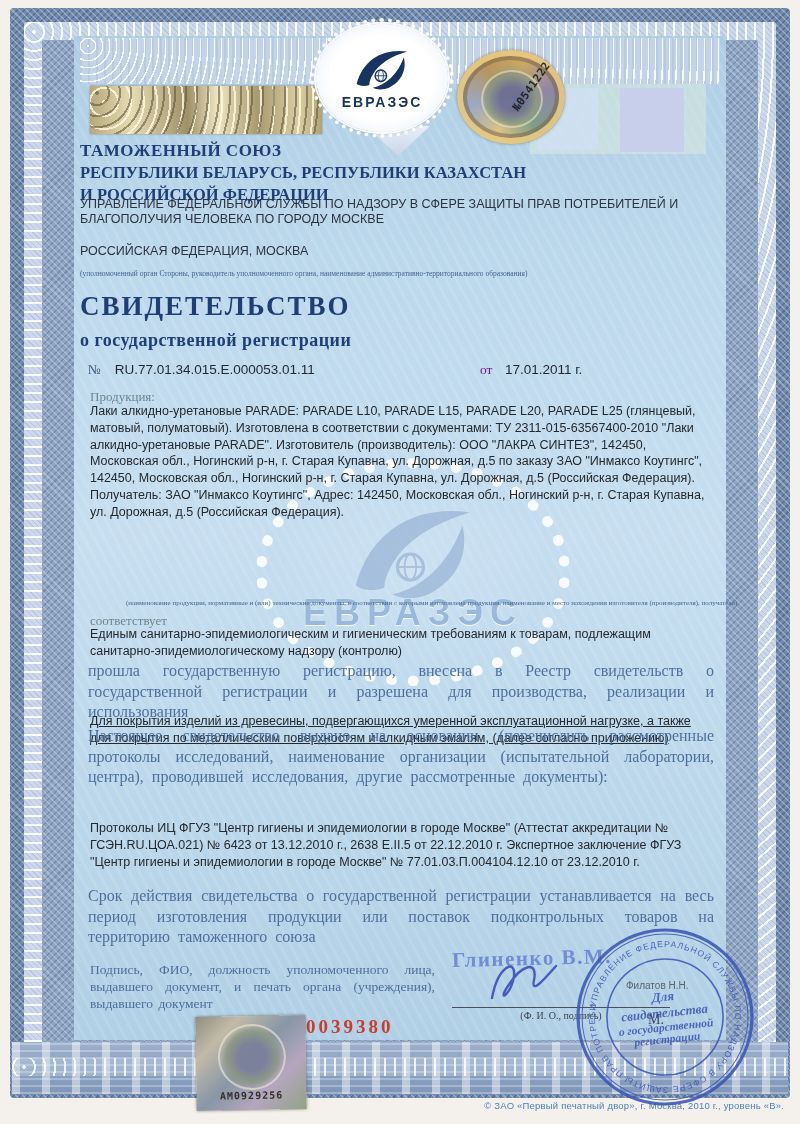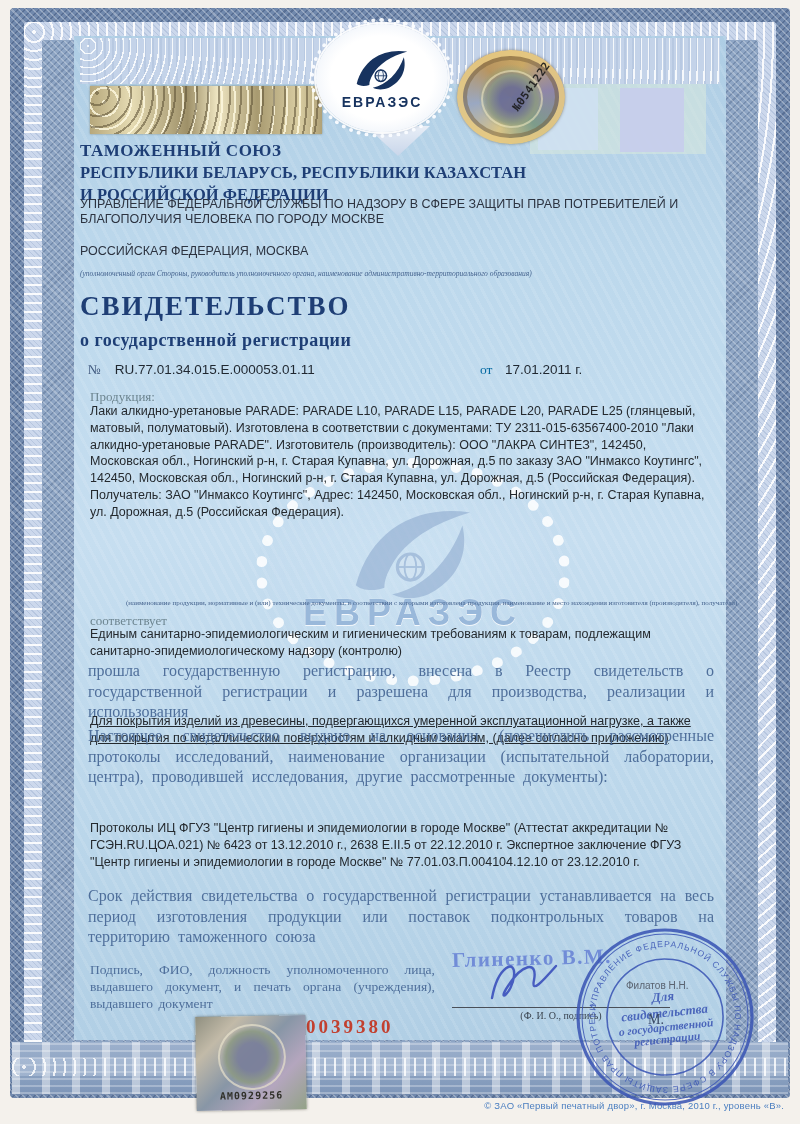--- a/index.html
+++ b/index.html
@@ -86,30 +86,30 @@
   .h-serif{font-family:"Liberation Serif",serif;font-weight:bold;color:#1e3e75;}
   .h-sans{font-family:"Liberation Sans",sans-serif;color:#2c3340;}
   .micro{font-family:"Liberation Serif",serif;color:#46648f;font-size:7.5px;white-space:nowrap;overflow:hidden;}
 
   .org1{top:141px;font-size:17px;letter-spacing:.5px;}
   .org2{top:163px;font-size:16.5px;}
   .org3{top:185px;font-size:16.5px;}
   .auth1{top:197px;font-size:12.5px;line-height:15px;}
   .auth2{top:229px;font-size:12.5px;}
   .auth3{top:244px;font-size:12.5px;}
-  .cap1{top:269px;font-style:italic;}
+  .cap1{top:269px;}
 
   .title{top:291px;font-size:27px;letter-spacing:2px;}
   .subtitle{top:330px;font-size:18px;letter-spacing:.5px;}
 
   
   .numrow{position:absolute;left:88px;top:362px;width:624px;z-index:4;font-size:13.5px;}
   .num-label{font-family:"Liberation Serif",serif;color:#3f587e;}
   .num-value{font-family:"Liberation Sans",sans-serif;color:#1f2730;margin-left:10px;}
-  .date-label{font-family:"Liberation Serif",serif;color:#0369a1;position:absolute;left:392px;top:0;}
+  .date-label{font-family:"Liberation Serif",serif;color:#701a75;position:absolute;left:392px;top:0;}
   .date-value{font-family:"Liberation Sans",sans-serif;color:#1f2730;position:absolute;left:417px;top:0;text-align:center;}
 
   
   .blk{position:absolute;left:90px;width:622px;z-index:4;}
   .label-teal{font-family:"Liberation Serif",serif;font-size:13px;color:#6d8590;}
   .body-sans{font-family:"Liberation Sans",sans-serif;font-size:12.5px;line-height:16.8px;color:#24292e;text-align:left;}
   .body-serif{font-family:"Liberation Serif",serif;font-size:16px;line-height:20.5px;color:#4f6f9b;text-align:justify;word-spacing:4px;}
 
   .lbl-product{top:389px;}
   .txt-product{top:403px;}

